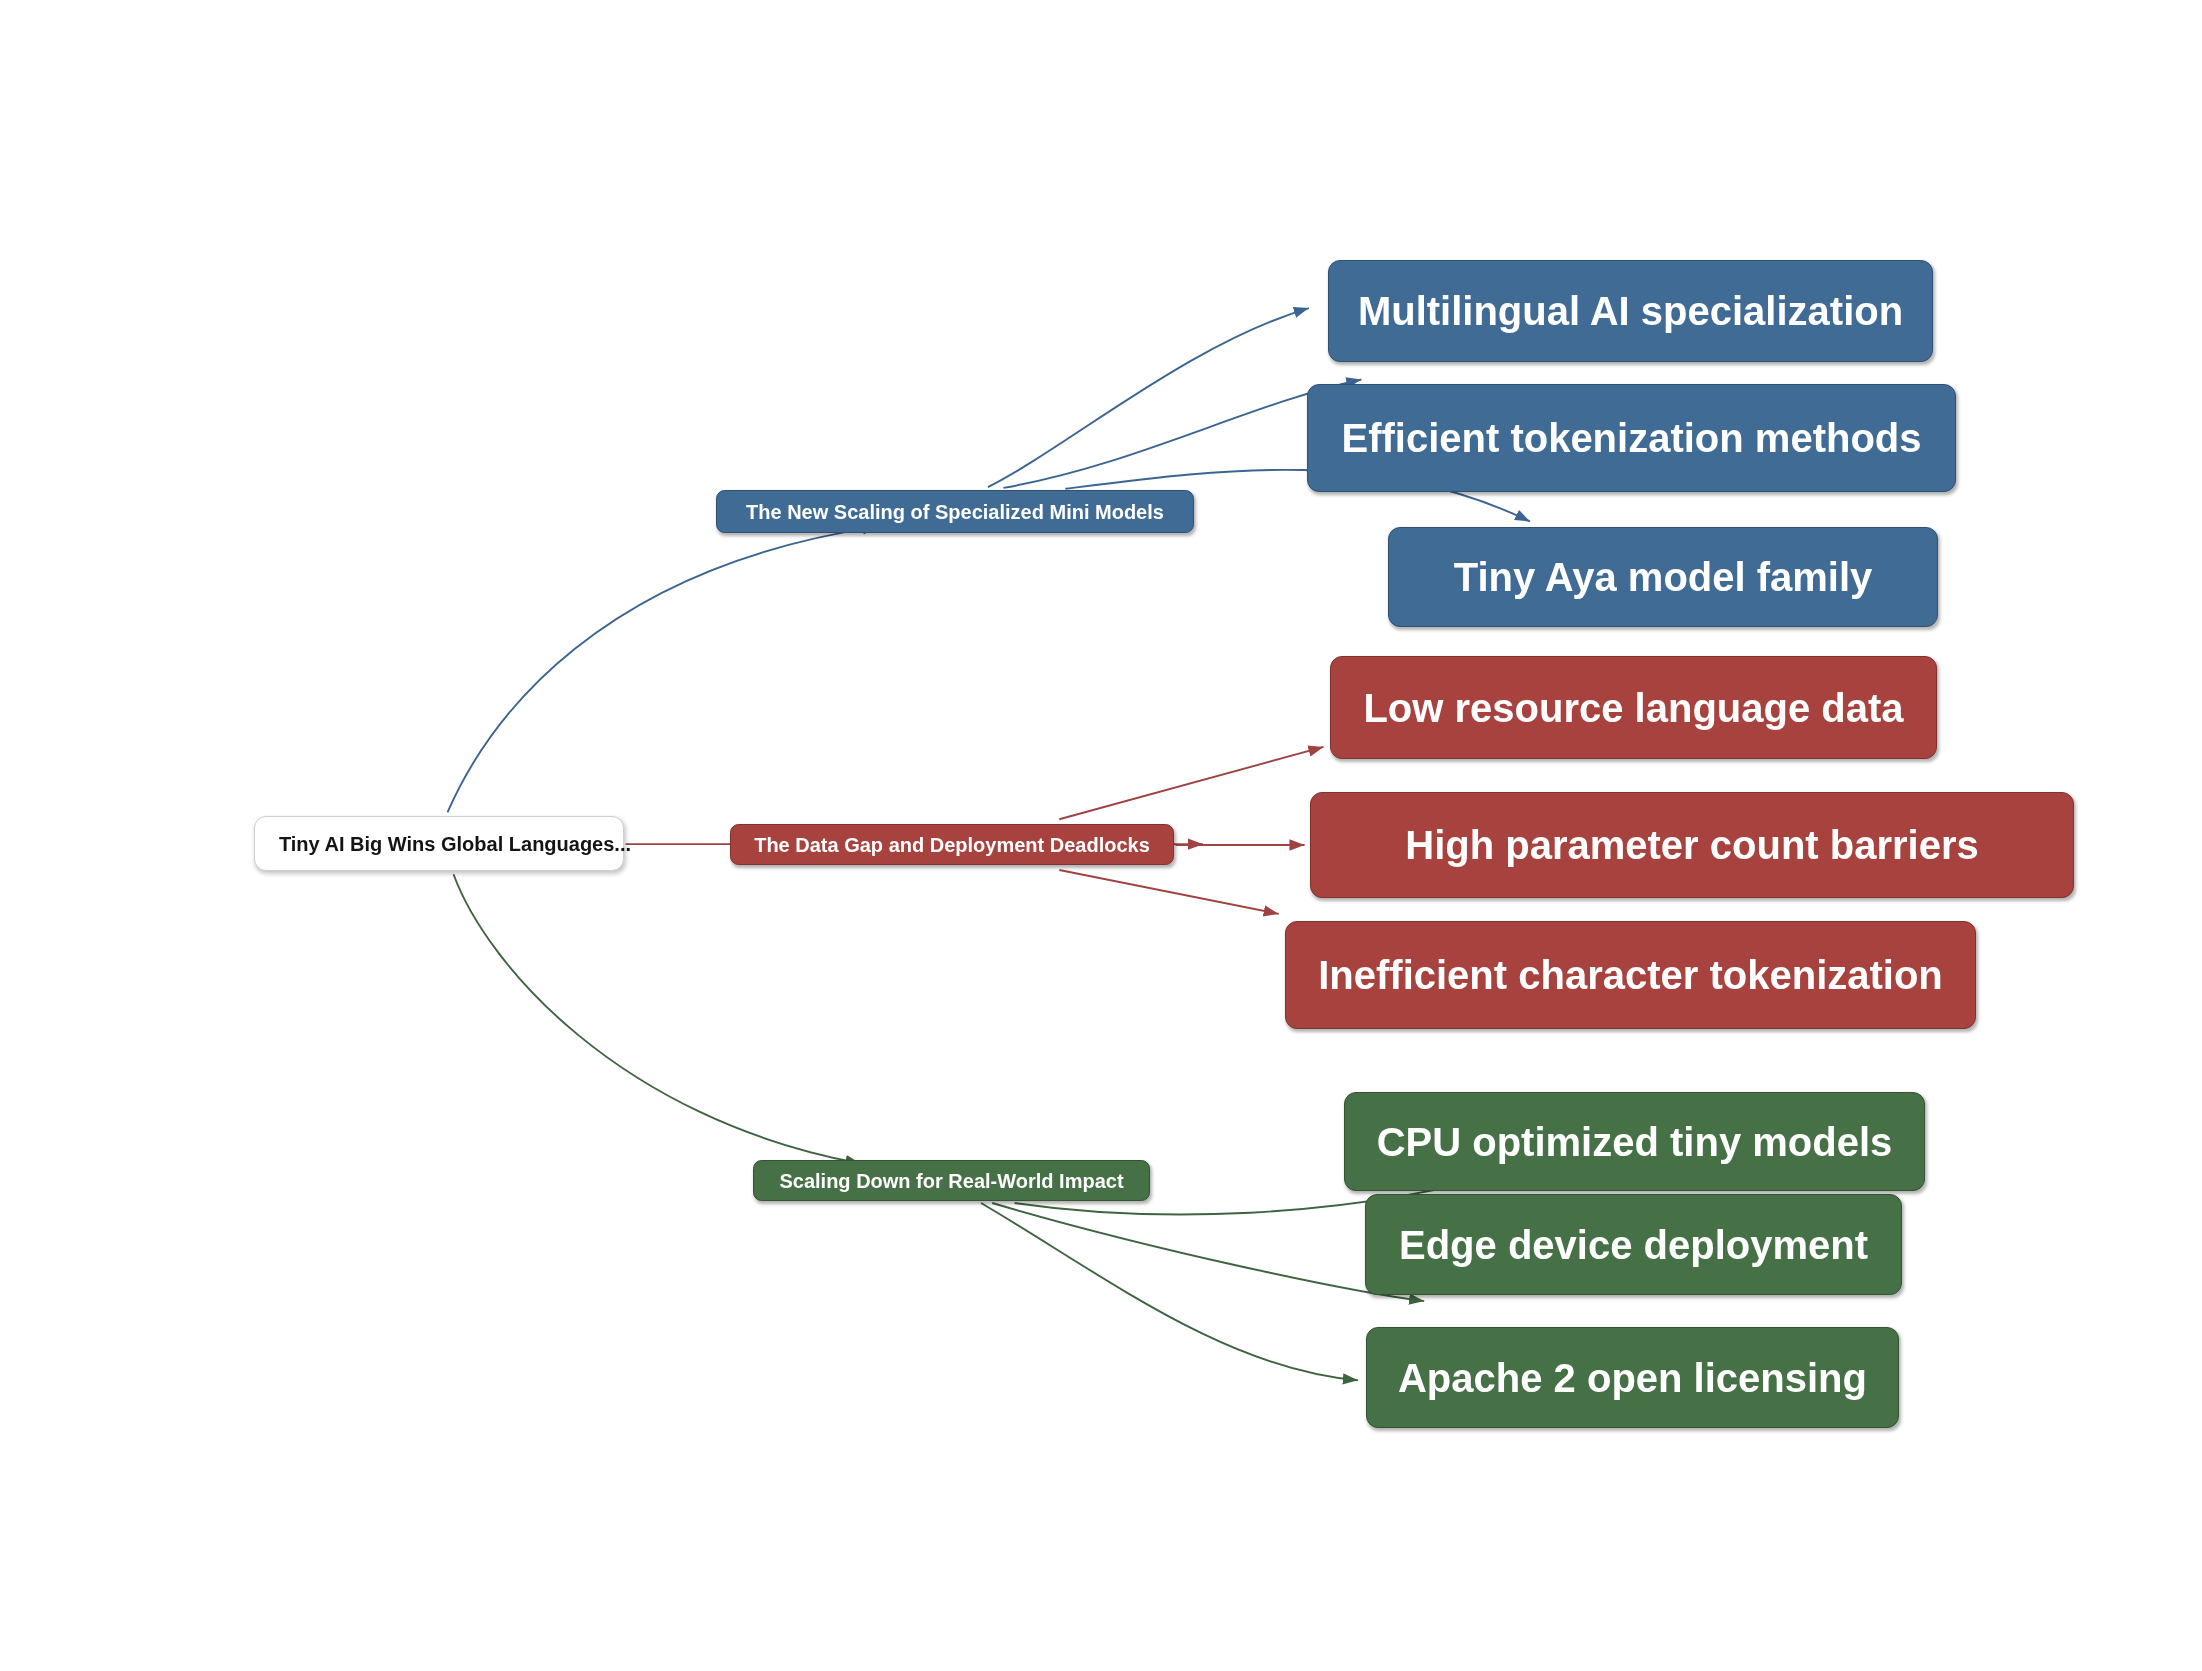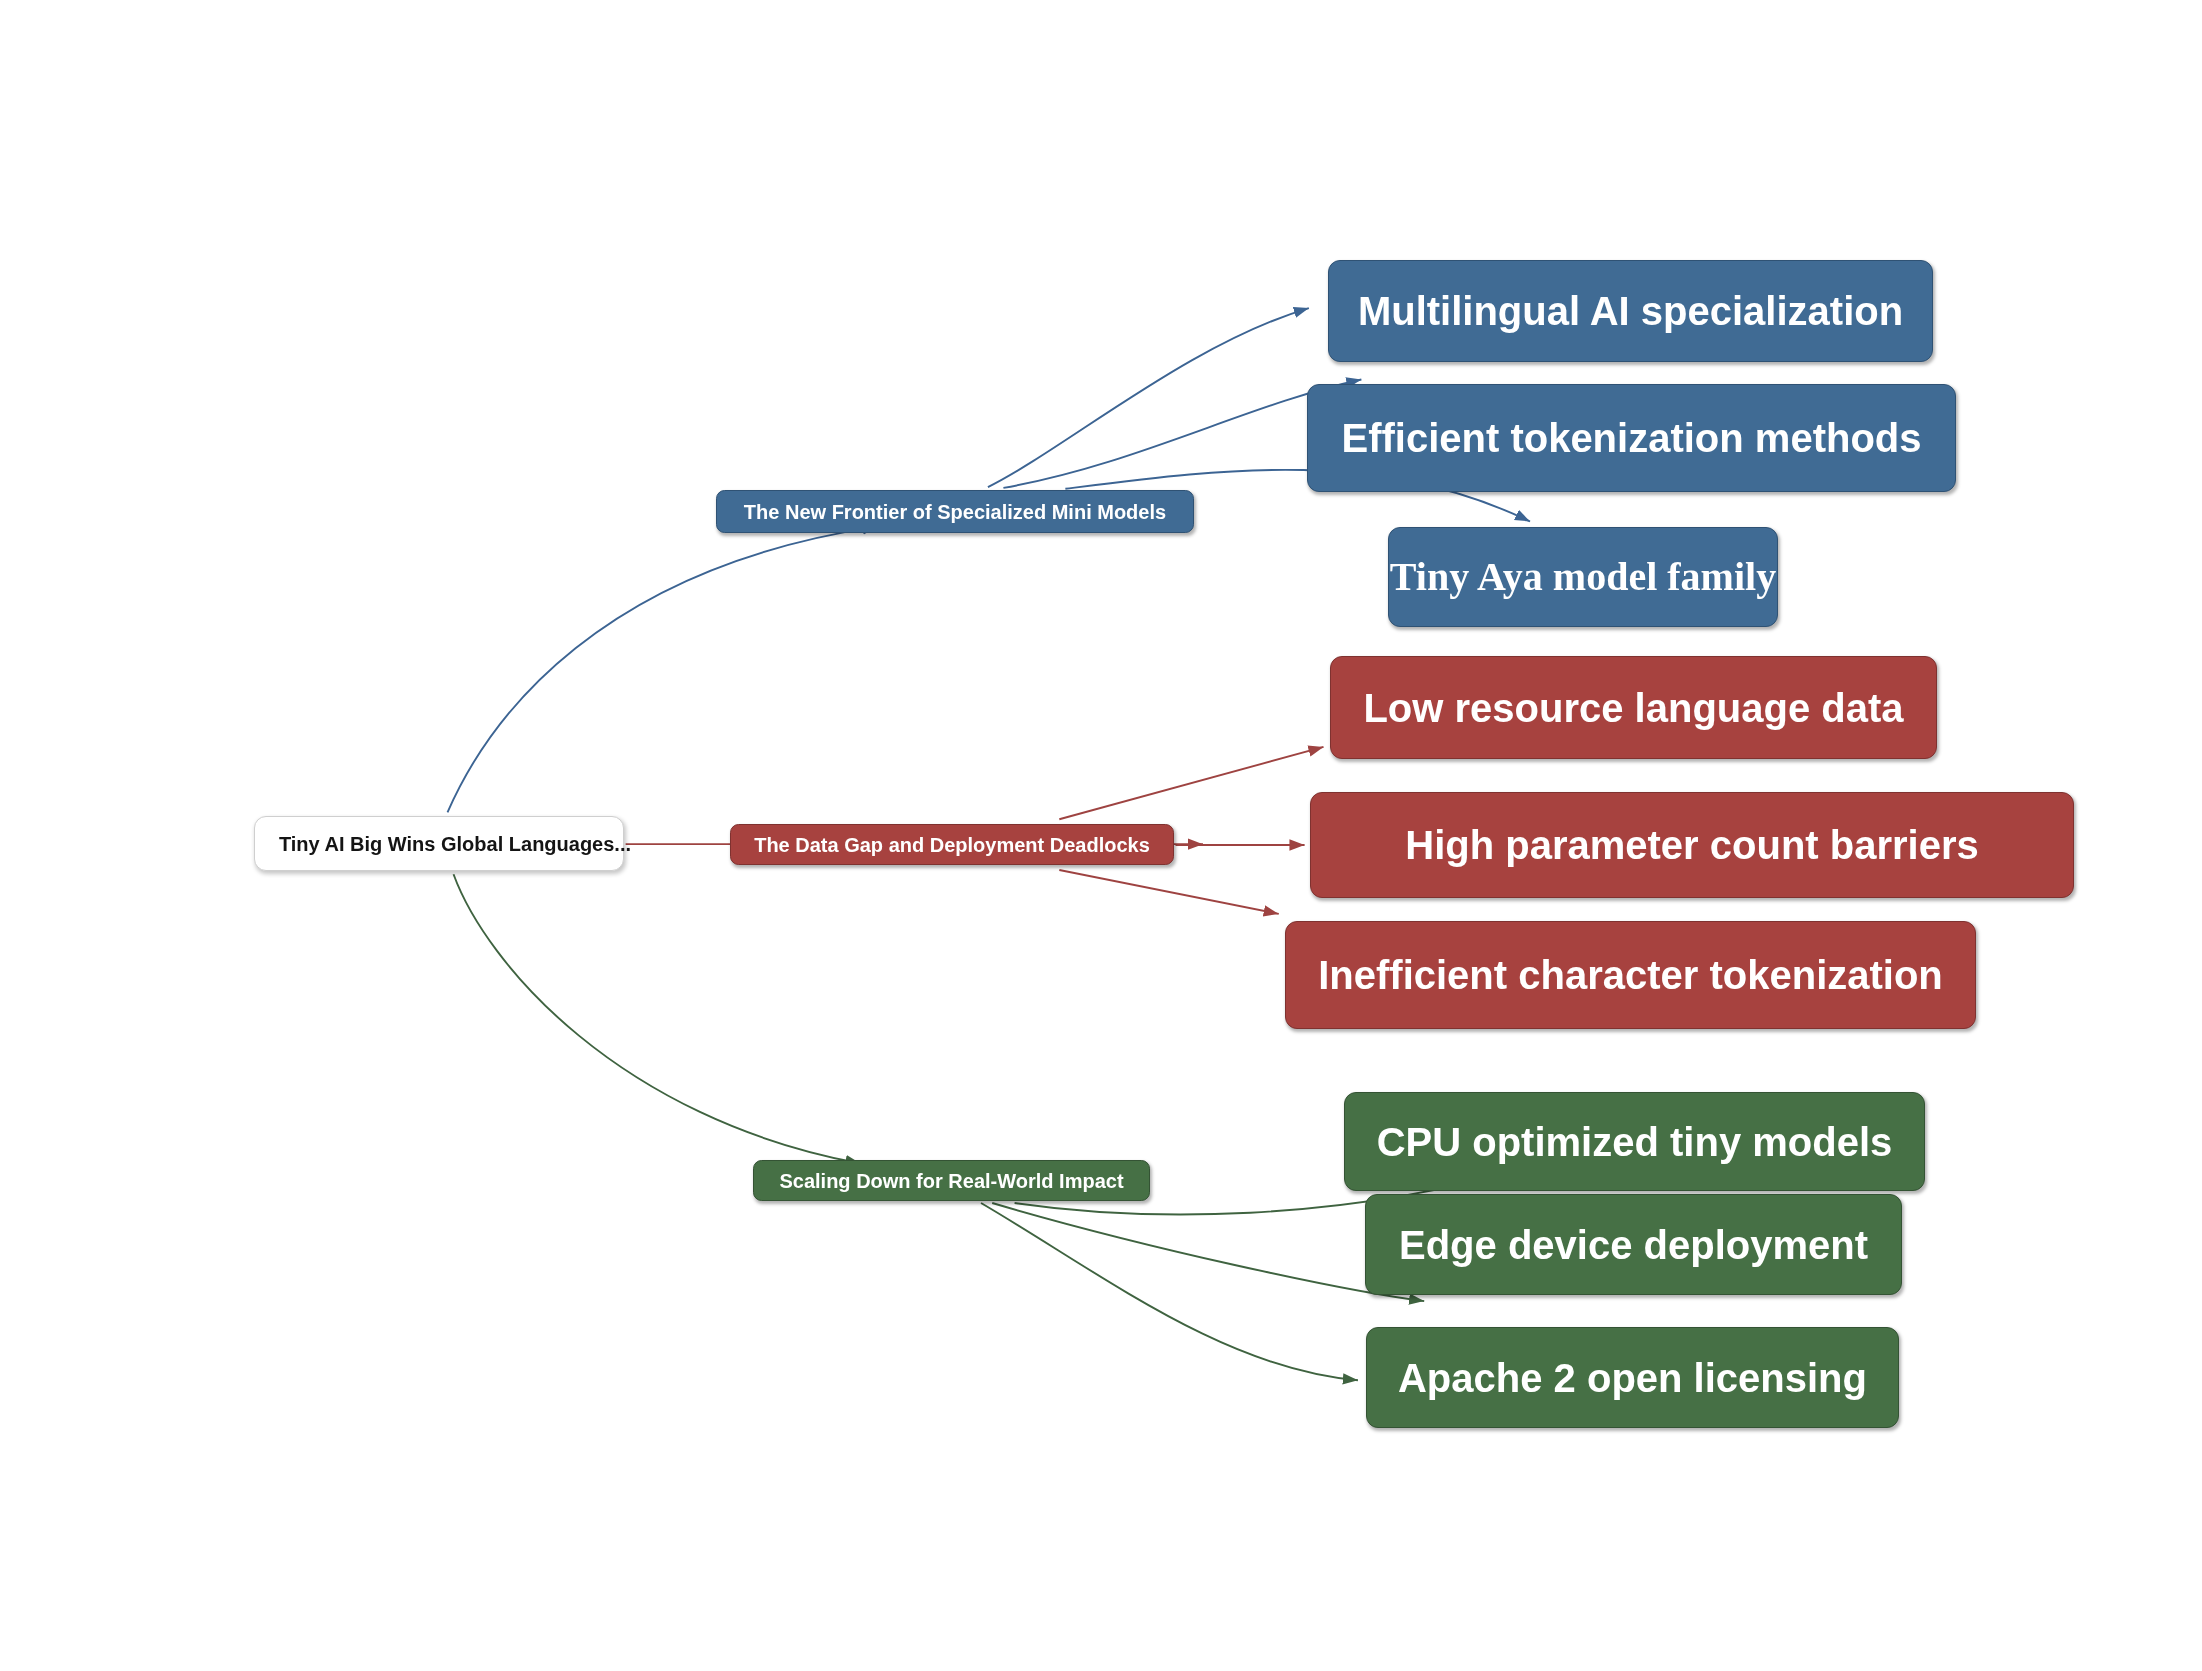--- a/index.html
+++ b/index.html
@@ -101,29 +101,29 @@
     <path d="M 1179 1398 C 1330 1420 1560 1420 1775 1356" fill="none" stroke="#3f6340" stroke-width="2.2" marker-end="url(#ah-green)"></path>
     <path d="M 1153 1398 C 1330 1450 1560 1500 1655 1512" fill="none" stroke="#3f6340" stroke-width="2.2" marker-end="url(#ah-green)"></path>
     <path d="M 1140 1398 C 1280 1480 1420 1590 1578 1604" fill="none" stroke="#3f6340" stroke-width="2.2" marker-end="url(#ah-green)"></path>
   </svg>
 
   <div class="node node-root" id="n-root" style="left: 254px; top: 816px; width: 370px; height: 55px;">
     <span class="label">Tiny AI Big Wins Global Languages...</span>
   </div>
 
   <div class="node node-branch c-blue" id="n-branch-blue" style="left: 716px; top: 490px; width: 478px; height: 43px;">
-    <span class="label">The New Frontier of Specialized Mini Models</span>
+    <span class="label">The New Scaling of Specialized Mini Models</span>
   </div>
   <div class="node node-leaf c-blue" id="n-blue-0" style="left: 1328px; top: 260px; width: 605px; height: 102px;">
     <span class="label">Multilingual AI specialization</span>
   </div>
   <div class="node node-leaf c-blue" id="n-blue-1" style="left: 1307px; top: 384px; width: 649px; height: 108px;">
     <span class="label">Efficient tokenization methods</span>
   </div>
-  <div class="node node-leaf c-blue" id="n-blue-2" style="left: 1388px; top: 527px; width: 390px; height: 100px; font-family: Liberation Serif, serif;">
+  <div class="node node-leaf c-blue" id="n-blue-2" style="left: 1388px; top: 527px; width: 550px; height: 100px;">
     <span class="label">Tiny Aya model family</span>
   </div>
 
   <div class="node node-branch c-red" id="n-branch-red" style="left: 730px; top: 824px; width: 444px; height: 41px;">
     <span class="label">The Data Gap and Deployment Deadlocks</span>
   </div>
   <div class="node node-leaf c-red" id="n-red-0" style="left: 1330px; top: 656px; width: 607px; height: 103px;">
     <span class="label">Low resource language data</span>
   </div>
   <div class="node node-leaf c-red" id="n-red-1" style="left: 1310px; top: 792px; width: 764px; height: 106px;">

